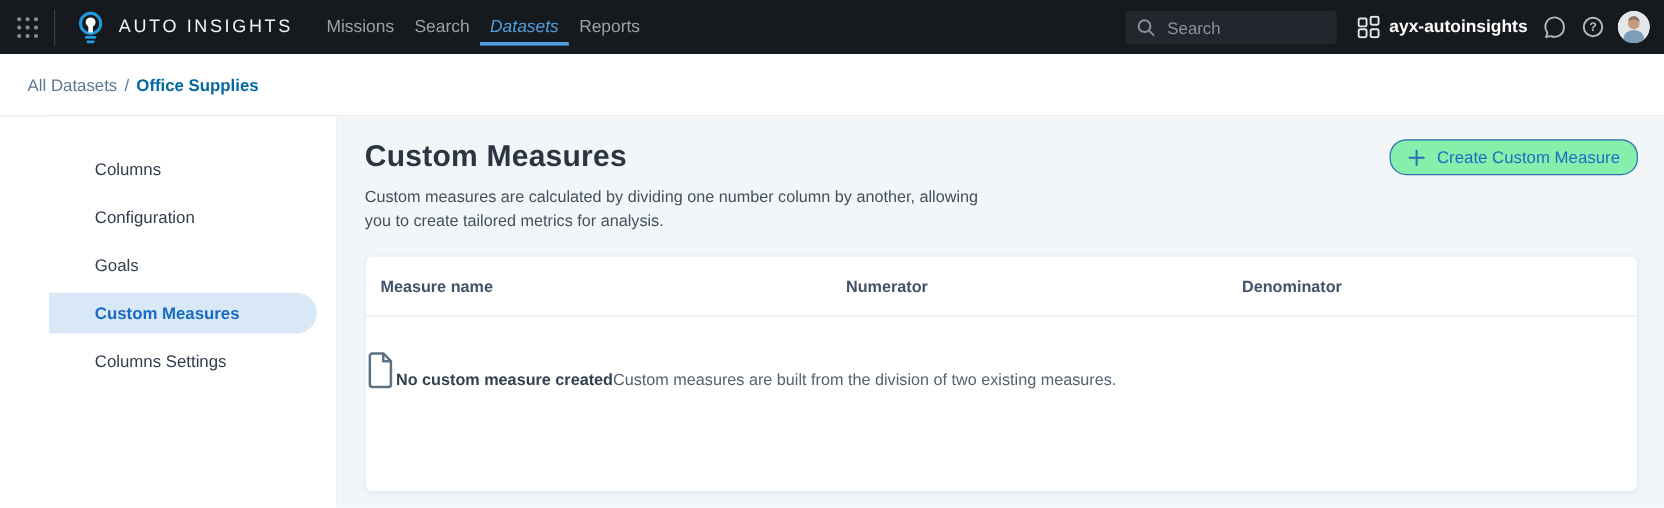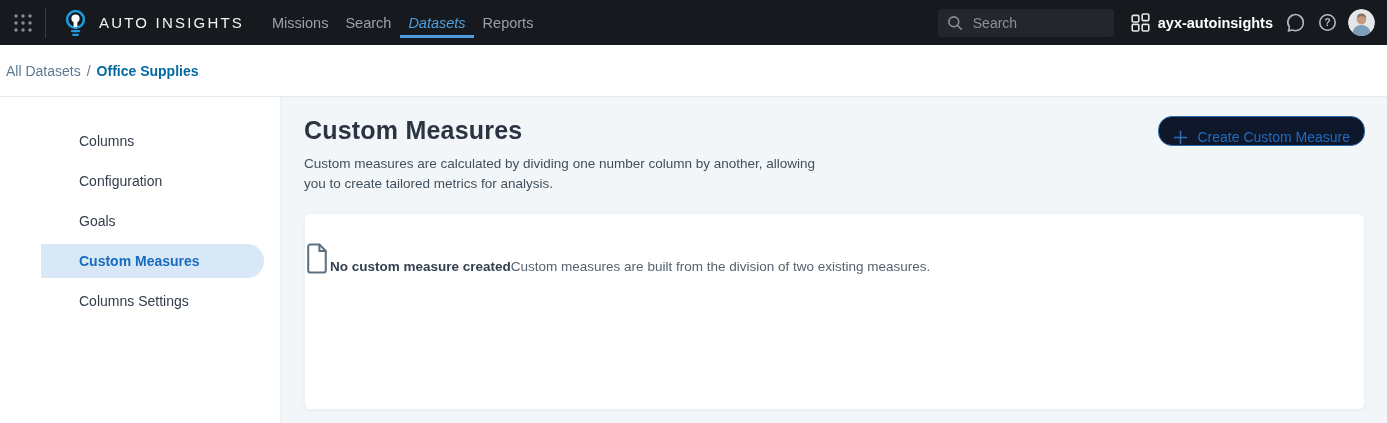--- a/index.html
+++ b/index.html
@@ -43,21 +43,21 @@
   .search-box input::placeholder { color:#8a9198; }
 
   .workspace { display:flex; align-items:center; gap:8px; margin-left:17px; cursor:pointer; }
   .workspace-label { color:#ffffff; font-weight:700; font-size:14.5px; white-space:nowrap; }
   .icon-btn { margin-left:12px; display:flex; align-items:center; cursor:pointer; }
   .avatar { margin-left:11px; width:27px; height:27px; border-radius:50%; overflow:hidden; cursor:pointer; flex:none; }
 
   
   .breadcrumb-bar {
     height:52px; background:#ffffff; border-bottom:1px solid #e5e9ed;
-    display:flex; align-items:center; padding:0 6px; font-size:14px;
+    display:flex; align-items:center; padding:0 23px; font-size:14px;
   }
   .crumb-link { color:#5d7992; text-decoration:none; cursor:pointer; }
   .crumb-sep { color:#5d7992; margin:0 6px; }
   .crumb-current { color:#0369a1; font-weight:700; }
 
   
   .content { display:flex; height:326px;padding-left:41px; }
 
   .sidebar {
     width:240px; flex:none; background:#ffffff; border-right:1px solid #edf0f3;
@@ -72,22 +72,22 @@
     border-radius:0 17px 17px 0;
   }
 
   .main { flex:1; background:#f3f6f9; padding:19px 22px 0 23px; }
   .main-header { display:flex; justify-content:space-between; align-items:flex-start; }
   .page-title { margin:0; font-size:25px; font-weight:700; color:#2b3441; letter-spacing:.2px; }
   .page-desc {
     margin-top:9px; font-size:13.5px; line-height:1.5; color:#42505c; max-width:532px;
   }
   .create-btn {
-    display:flex; align-items:flex-end; gap:9px; height:30px; padding:0 14px;
-    background:#0f172a; border:1px solid #2a6cb4; border-radius:14px;
+    display:flex; align-items:center; gap:9px; height:30px; padding:0 14px;
+    background:#86efac; border:1px solid #2a6cb4; border-radius:14px;
     color:#1f6cc0; font-size:14px; font-family:"Liberation Sans", sans-serif;
     cursor:pointer; white-space:nowrap;
   }
 
   .card {
     margin-top:18px; height:197px; background:#ffffff; border:1px solid #eef1f4;
     border-radius:6px; box-shadow:0 1px 3px rgba(20,35,50,.05); overflow:hidden;
   }
   .thead {
     display:grid; grid-template-columns:388px 330px 1fr; align-items:center;
@@ -206,20 +206,25 @@
       <button class="create-btn">
         <svg width="15" height="15" viewBox="0 0 15 15">
           <line x1="7.5" y1="1.5" x2="7.5" y2="13.5" stroke="#2e6db6" stroke-width="1.6" stroke-linecap="round"></line>
           <line x1="1.5" y1="7.5" x2="13.5" y2="7.5" stroke="#2e6db6" stroke-width="1.6" stroke-linecap="round"></line>
         </svg>
         <span>Create Custom Measure</span>
       </button>
     </div>
 
     <div class="card">
+      <div class="thead">
+        <div class="th">Measure name</div>
+        <div class="th">Numerator</div>
+        <div class="th">Denominator</div>
+      </div>
       <div class="empty-state">
         <svg width="25" height="31" viewBox="0 0 24 30">
           <path d="M5 1.5h8.8L20 7.7v18.8a2 2 0 0 1-2 2H5a2 2 0 0 1-2-2V3.5a2 2 0 0 1 2-2z" fill="none" stroke="#5d7183" stroke-width="2" stroke-linejoin="round"></path>
           <path d="M13.8 1.5v6.2H20" fill="none" stroke="#5d7183" stroke-width="2" stroke-linejoin="round"></path>
         </svg>
         <div class="empty-title">No custom measure created</div>
         <div class="empty-sub">Custom measures are built from the division of two existing measures.</div>
       </div>
     </div>
   </main>

